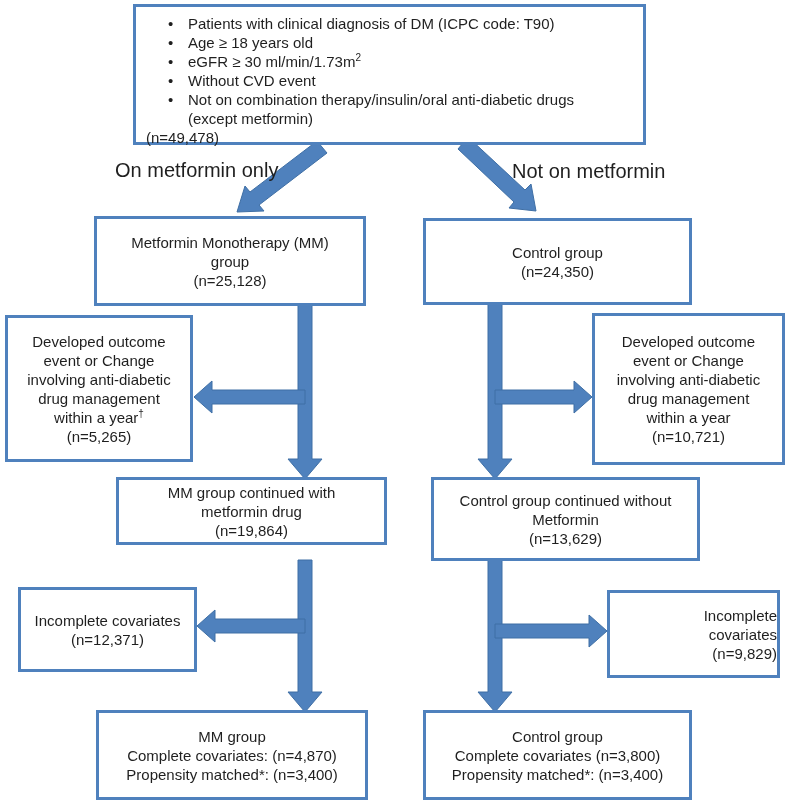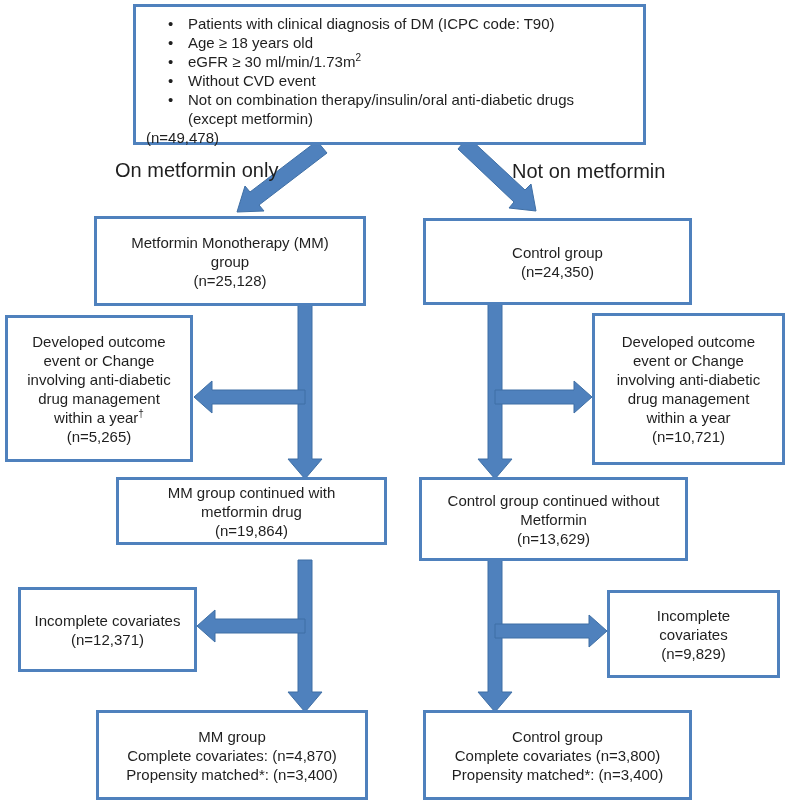--- a/index.html
+++ b/index.html
@@ -34,24 +34,24 @@
   .b-text{flex:1;}
   .n-line{text-align:left;width:100%;}
   
   .mm-box{left:94px;top:216px;width:272px;height:90px;}
   .control-box{left:423px;top:218px;width:269px;height:87px;}
   
   .mm-excluded{left:5px;top:315px;width:188px;height:147px;}
   .control-excluded{left:592px;top:313px;width:193px;height:152px;}
   
   .mm-continued{left:95px;top:477px;width:271px;height:68px;margin-left:21px;}
-  .control-continued{left:419px;top:477px;width:269px;height:84px;}
+  .control-continued{left:431px;top:477px;width:269px;height:84px;}
   
   .mm-incomplete{left:18px;top:587px;width:179px;height:85px;text-align:center;}
-  .control-incomplete{left:607px;top:590px;width:173px;height:88px;}
+  .control-incomplete{left:607px;top:590px;width:173px;height:88px;text-align:right;}
   
   .mm-final{left:96px;top:710px;width:272px;height:90px;align-items:flex-end;}
   .control-final{left:423px;top:710px;width:269px;height:90px;}
   
   .branch-label{position:absolute;z-index:2;font-size:20px;white-space:nowrap;}
   .label-left{left:115px;top:159px;}
   .label-right{left:512px;top:160px;}
 </style>
 </head>
 <body>

